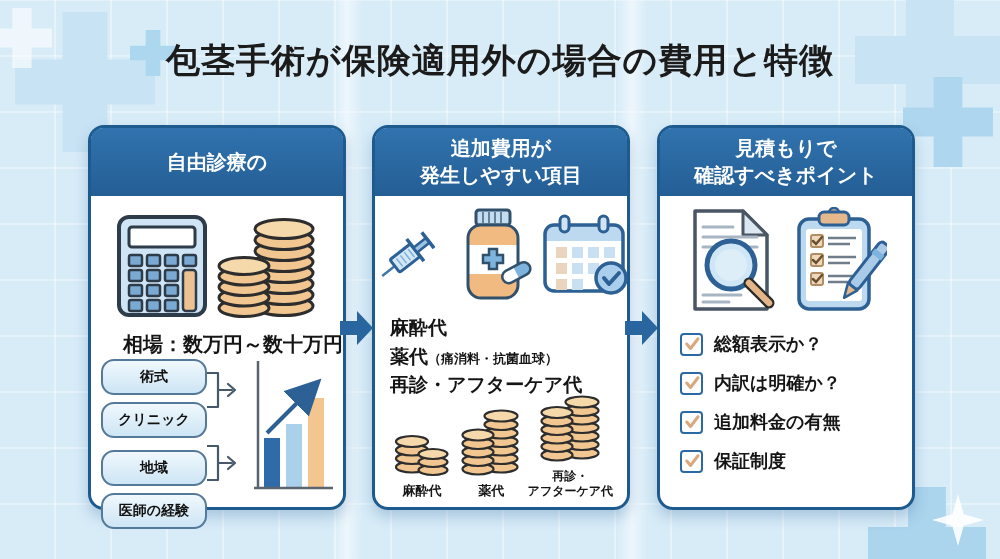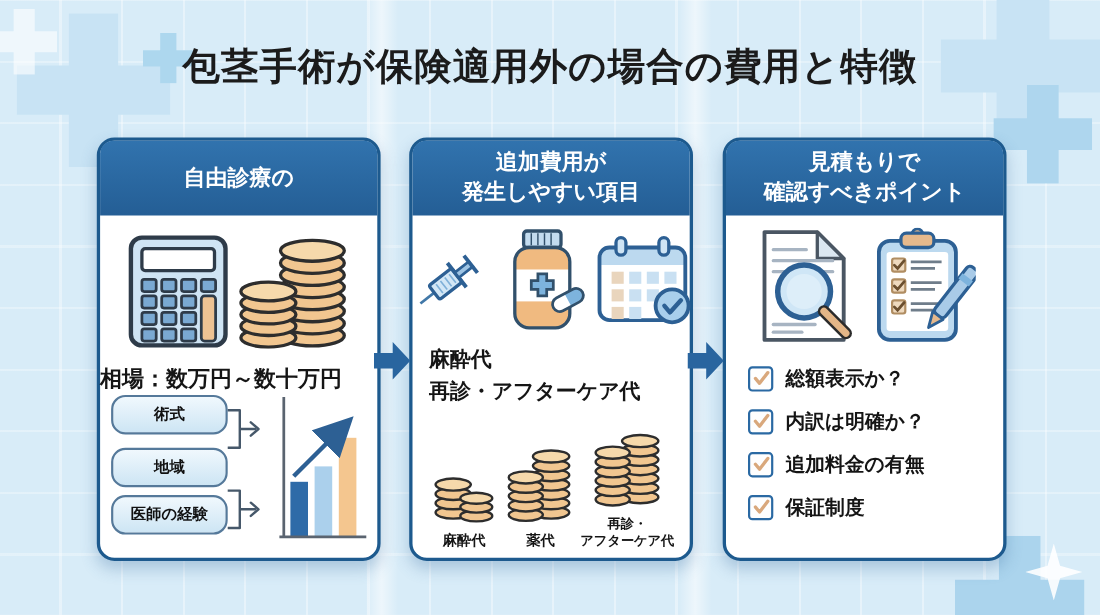--- a/index.html
+++ b/index.html
@@ -42,21 +42,21 @@
   }
   .card-header{
     height:68px; background:linear-gradient(180deg,#3173ae,#245e95);
     border-radius:12px 12px 0 0;
     display:flex; flex-direction:column; justify-content:center; align-items:center;
     color:#ffffff; font-weight:800; font-size:20px; line-height:1.35; 
   }
   .card-body{ position:relative; height:297px; }
   
   .c1-icons{ display:flex; justify-content:center; align-items:flex-end; gap:6px; margin-top:10px; height:116px; }
-  .price{ text-align:left; font-size:20px; font-weight:800; margin-top:9px; white-space:nowrap; }
+  .price{ text-align:right; font-size:20px; font-weight:800; margin-top:9px; white-space:nowrap; }
   .factors{ position:absolute; left:10px; top:153px; width:234px; height:136px; }
   .pill-col{ position:absolute; left:0; top:0; width:106px; }
   .pill{
     height:36px; display:flex; align-items:center; justify-content:center;
     font-size:14px; font-weight:800; border:2px solid #55799a; border-radius:13px;
     background:linear-gradient(180deg,#f0f8fd,#cde5f4); color:#111;
   }
   .pill + .pill{ margin-top:7px; }
   .pill.gap{ margin-top:12px; }
   .connector{ position:absolute; left:106px; top:0; }
@@ -146,20 +146,21 @@
                 <ellipse cx="30" cy="74.5" rx="25" ry="8.5"></ellipse>
                 <ellipse cx="30" cy="64" rx="25" ry="8.5" fill="#f6d9ab"></ellipse>
             </g>
           </svg>
         </span>
       </div>
       <div class="price">相場：数万円～数十万円</div>
       <div class="factors">
         <div class="pill-col">
           <div class="pill">術式</div>
+          <div class="pill">クリニック</div>
           <div class="pill gap">地域</div>
           <div class="pill">医師の経験</div>
         </div>
         <span class="connector">
           <svg width="44" height="136" viewBox="0 0 44 136">
             <g stroke="#46586a" stroke-width="2.2" fill="none" stroke-linecap="round" stroke-linejoin="round">
               <path d="M0,14 H11 M0,48 H11 M11,14 V48 M11,31 H25"></path>
               <path d="M21,25 L28,31 L21,37"></path>
               <path d="M0,87 H11 M0,121 H11 M11,87 V121 M11,104 H25"></path>
               <path d="M21,98 L28,104 L21,110"></path>
@@ -248,20 +249,21 @@
               <rect x="14" y="66" width="11" height="11" fill="#e9d5bd"></rect>
                 <rect x="30" y="66" width="11" height="11" fill="#c9e0f2"></rect>
             </g>
             <circle cx="69" cy="65" r="15" fill="#a9cfec" stroke="#2d6094" stroke-width="3.5"></circle>
             <path d="M62,65 l5,6 l10,-11" stroke="#2d6094" stroke-width="4" fill="none" stroke-linecap="round" stroke-linejoin="round"></path>
           </svg>
         </span>
       </div>
       <div class="c2-fees">
         <div><span>麻酔代</span></div>
+        <div><span>薬代</span><span class="note">（痛消料・抗菌血球）</span></div>
         <div><span>再診・アフターケア代</span></div>
       </div>
       <div class="c2-coins">
         <div class="coin-stack">
           <span>
             <svg width="66" height="60" viewBox="0 0 66 60">
               <g fill="#f1c690" stroke="#2d2d2d" stroke-width="2.2">
                 <ellipse cx="23" cy="50" rx="16" ry="5.5"></ellipse>
                   <ellipse cx="23" cy="41.5" rx="16" ry="5.5"></ellipse>
                   <ellipse cx="23" cy="33" rx="16" ry="5.5"></ellipse>

